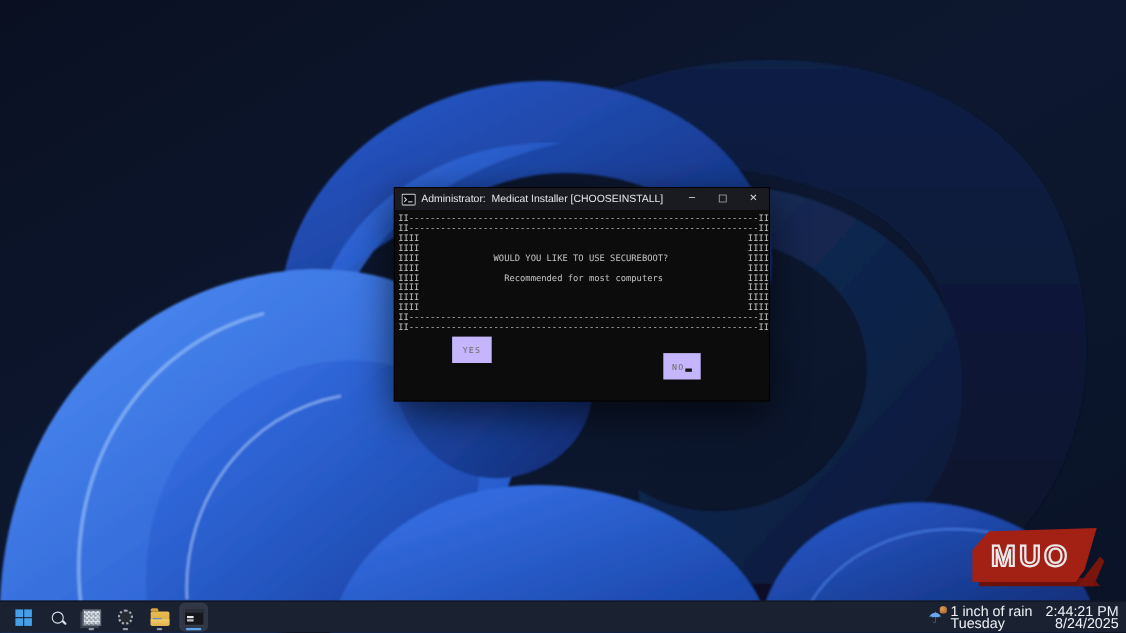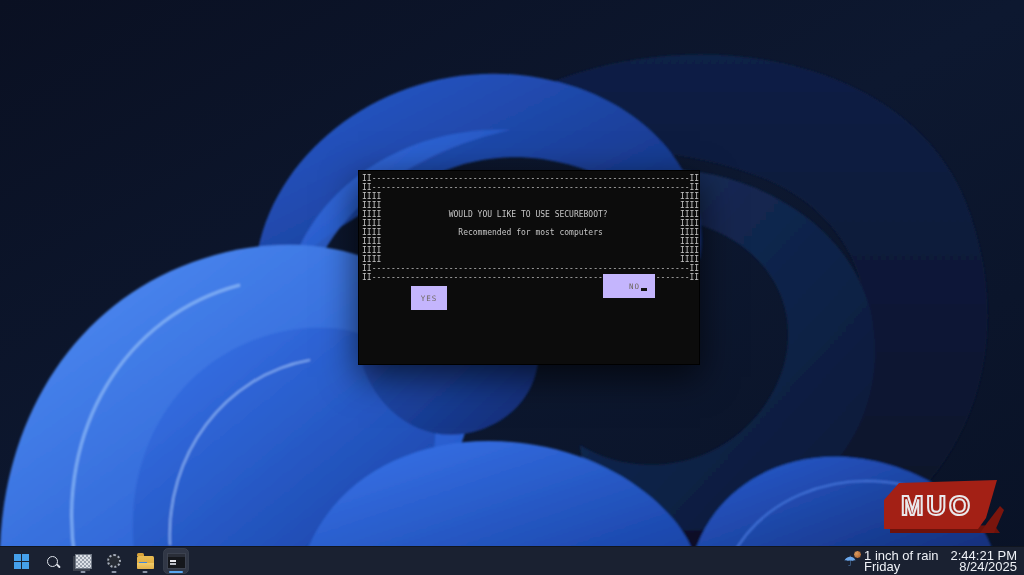--- a/index.html
+++ b/index.html
@@ -20,21 +20,21 @@
   .ctrl{width:28px;height:100%;display:flex;align-items:center;justify-content:center;
         color:#d9d9de;font-size:9px;font-family:"DejaVu Sans",sans-serif;}
   .console{position:relative;height:173px;background:#0c0c0c;overflow:hidden;}
   pre.ascii{margin:0;padding:3px 0 0 3px;font-family:"DejaVu Sans Mono",monospace;
             font-size:8px;line-height:9px;color:#c4c4c4;}
   .cbtn{position:absolute;width:36px;height:24px;background:#c4b5fd;
         display:flex;align-items:center;justify-content:center;
         font-family:"DejaVu Sans Mono",monospace;font-size:7.5px;color:#6e675f;
         letter-spacing:1px;}
   .cbtn.yes{left:52px;top:115px;}
-  .cbtn.no{left:244px;top:103px;width:34px;padding-left:18px;}
+  .cbtn.no{left:244px;top:130px;width:34px;}
   .cursor{display:inline-block;width:6px;height:3px;background:#141414;margin-left:1px;
           position:relative;top:3px;}
 
   
   .taskbar{position:absolute;left:0;right:0;bottom:0;height:28px;background:#1a2131;
            border-top:1px solid #10151f;display:flex;align-items:center;z-index:5;}
   .tb-left{display:flex;align-items:center;gap:7px;padding-left:9px;}
   .tb-icon{width:24px;height:24px;position:relative;display:flex;align-items:center;
            justify-content:center;border-radius:4px;}
   .tb-icon.active{background:rgba(255,255,255,.10);outline:1px solid rgba(255,255,255,.12);}
@@ -158,20 +158,33 @@
   </svg>
 
   <svg class="muo" width="130" height="60" viewBox="0 0 130 60">
     <polygon points="8,51 112,47 118,55 8,55" fill="#6d120b"></polygon>
     <polygon points="2,22 17,5 115,2 104,40 96,51 2,51" fill="#a32015"></polygon>
     <polygon points="105,45 118,28 122,32 112,55 98,55" fill="#7a150d"></polygon>
     <text x="19" y="37" font-family="Liberation Sans, sans-serif" font-size="27" font-weight="bold" fill="none" stroke="#e9e9ec" stroke-width="2" letter-spacing="3">MUO</text>
   </svg>
 
   <div class="window">
+    <div class="titlebar">
+      <svg class="cmdicon" viewBox="0 0 13 11">
+        <rect x="0.5" y="0.5" width="12" height="10" rx="1" fill="#0e0e12" stroke="#cfd3da"></rect>
+        <path d="M2.5 3.5 L4.5 5.5 L2.5 7.5" fill="none" stroke="#cfd3da" stroke-width="1"></path>
+        <rect x="6" y="7" width="4" height="1" fill="#cfd3da"></rect>
+      </svg>
+      <span class="title">Administrator:  Medicat Installer [CHOOSEINSTALL]</span>
+      <div class="controls">
+        <span class="ctrl">─</span>
+        <span class="ctrl">□</span>
+        <span class="ctrl">✕</span>
+      </div>
+    </div>
     <div class="console">
       <pre class="ascii">II------------------------------------------------------------------II
 II------------------------------------------------------------------II
 IIII                                                              IIII
 IIII                                                              IIII
 IIII              WOULD YOU LIKE TO USE SECUREBOOT?               IIII
 IIII                                                              IIII
 IIII                Recommended for most computers                IIII
 IIII                                                              IIII
 IIII                                                              IIII
@@ -219,21 +232,21 @@
         <span class="termicon"></span>
         <span class="bar"></span>
       </div>
     </div>
 
     <div class="tray">
       <div class="weather">
         <span class="w-icon">☂<span class="w-badge"></span></span>
         <div class="twoline">
           <span>1 inch of rain</span>
-          <span>Friday</span>
+          <span>Tuesday</span>
         </div>
       </div>
       <div class="twoline clock">
         <span>2:44:21 PM</span>
         <span>8/24/2025</span>
       </div>
     </div>
   </div>
 
 </div>

